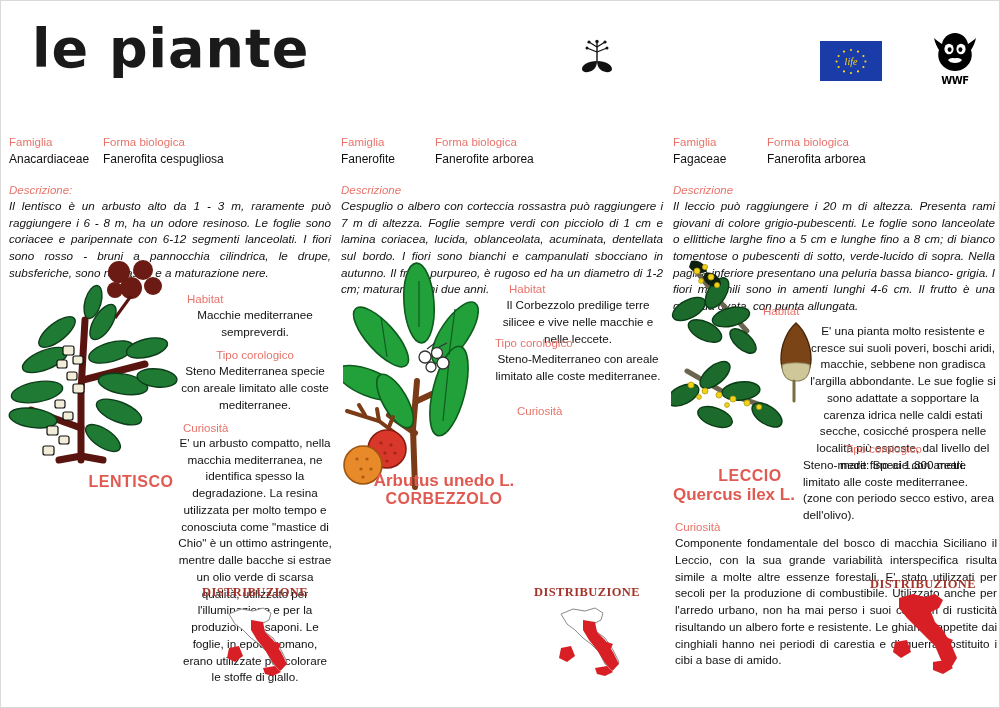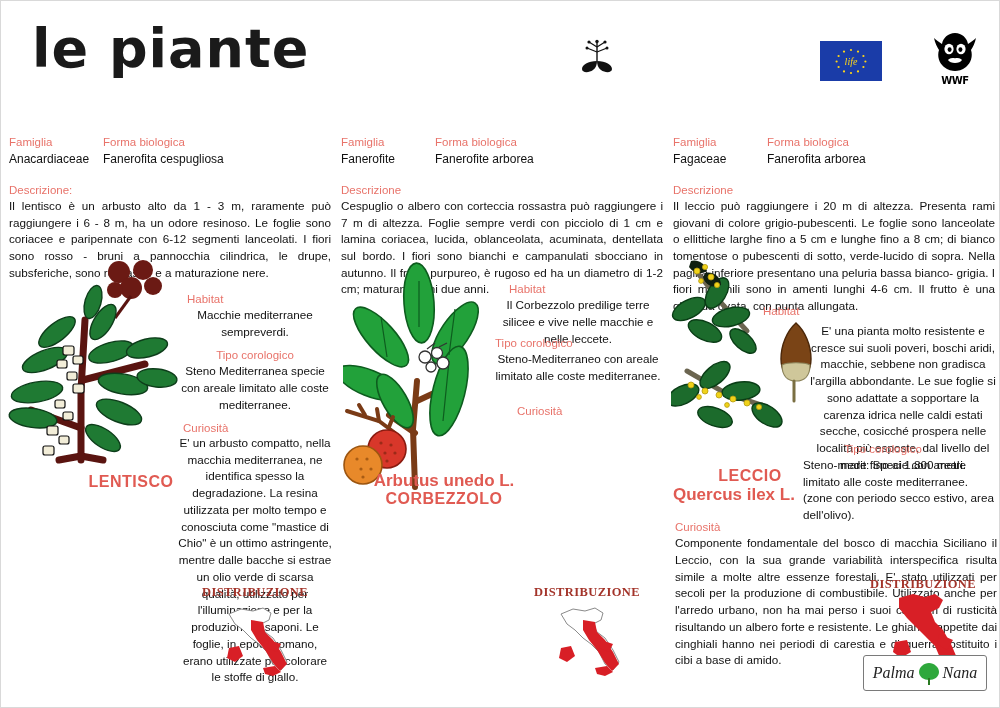--- a/index.html
+++ b/index.html
@@ -103,21 +103,21 @@
     line-height: 1.4;
   }
   .body-text {
     color: #111;
     font-size: 11.7px;
     line-height: 1.43;
   }
   .justify { text-align: justify; }
   .center { text-align: center; }
 
-  .desc-block { margin-top: 15px; }
+  .desc-block { margin-top: 15px; font-style: italic; }
 
   .plant-name {
     color: #e05a52;
     font-weight: bold;
     line-height: 1.12;
   }
   .plant-common { font-size: 16px; letter-spacing: 0.5px; }
   .plant-latin { font-size: 17px; }
 
   
@@ -510,22 +510,14 @@
       <div class="distrib-title">DISTRIBUZIONE</div>
       <svg width="96" height="88" viewBox="0 0 96 88">
         <path d="M24 6 L38 2 L50 5 L60 2 L68 8 L64 16 L56 20 L60 30 L68 38 L76 52 L82 66 L76 76 L66 68 L60 54 L50 44 L42 36 L32 26 L24 16 Z" fill="#d81f26"></path>
         <path d="M58 70 L70 68 L78 76 L68 82 L58 78 Z" fill="#d81f26"></path>
         <path d="M20 50 L32 48 L36 60 L26 66 L18 60 Z" fill="#d81f26"></path>
         <path d="M64 42 L78 48 L72 58 L62 52 Z" fill="#d81f26"></path>
       </svg>
     </div>
   </div>
 
-  <div id="palma-nana">
-    <span class="pn-word">Palma</span>
-    <svg width="26" height="26" viewBox="0 0 26 26">
-      <path d="M13 3 C18 3 23 7 23 12 C23 17 18 20 13 20 C8 20 3 17 3 12 C3 7 8 3 13 3 Z" fill="#2ea83c"></path>
-      <path d="M12 18 L12 25 L14 25 L14 18 Z" fill="#2a7a22"></path>
-    </svg>
-    <span class="pn-word">Nana</span>
-  </div>
 
 </div>
 
 </body></html>

